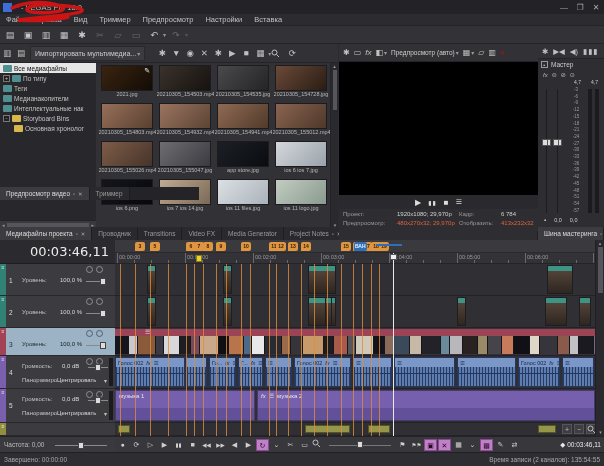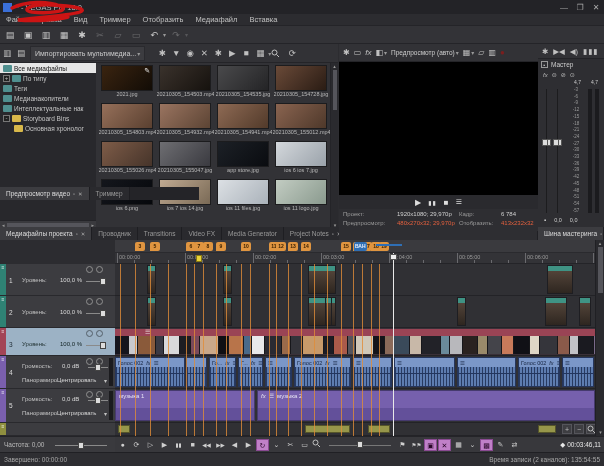--- a/index.html
+++ b/index.html
@@ -140,22 +140,22 @@
     <span id="wincontrols" style="margin-left:auto">
       <span>—</span><span>❐</span><span>✕</span>
     </span>
   </div>
 
   <div class="abs row" id="menubar">
       <span class="mi">Файл</span>
       <span class="mi">Правка</span>
       <span class="mi">Вид</span>
       <span class="mi">Триммер</span>
-      <span class="mi">Отобразить</span>
-      <span class="mi">Медиафайл</span>
+      <span class="mi">Предпросмотр</span>
+      <span class="mi">Настройки</span>
       <span class="mi">Вставка</span>
     </div>
 
   <div class="abs row" id="maintoolbar">
       <span class="ti">▤</span>
       <span class="ti">▣</span>
       <span class="ti">▥</span>
       <span class="ti">▦</span>
       <span class="ti">✱</span>
       <span class="ti dim">✂</span>
@@ -406,20 +406,21 @@
     <div id="mixbottom">
       <span style="font-size:6px">▪</span>
       <span id="faderval0">0,0</span>
       <span id="faderval1">0,0</span>
     </div>
     <div class="tabsbar" id="mixertab">
       <span class="tab active" style="width:66px"><span>Шина мастеринга</span><span class="tbx">▫</span></span>
     </div>
   </div>
 
+  <div class="abs" id="timedisplay">00:03:46,11</div>
   <div class="abs" id="tlheaders">
       <div class="trackhdr" style="top: 0px; height: 32px;">
         <div class="tstrip" style="background: rgb(47, 130, 116);"></div>
         <div class="tgrip">≡</div>
         <div class="tnum">1</div>
         <div class="tcirc" style="right: 22px; top: 2px;"></div>
         <div class="tcirc" style="right: 12px; top: 2px;"></div>
         <span class="thlabel" style="left: 22px; top: 13px;">Уровень:</span>
         <span class="thval" style="left: 60px; top: 13px;">100,0 %</span>
         <span class="sline" style="left: 86px; top: 17px; width: 20px;"></span>

